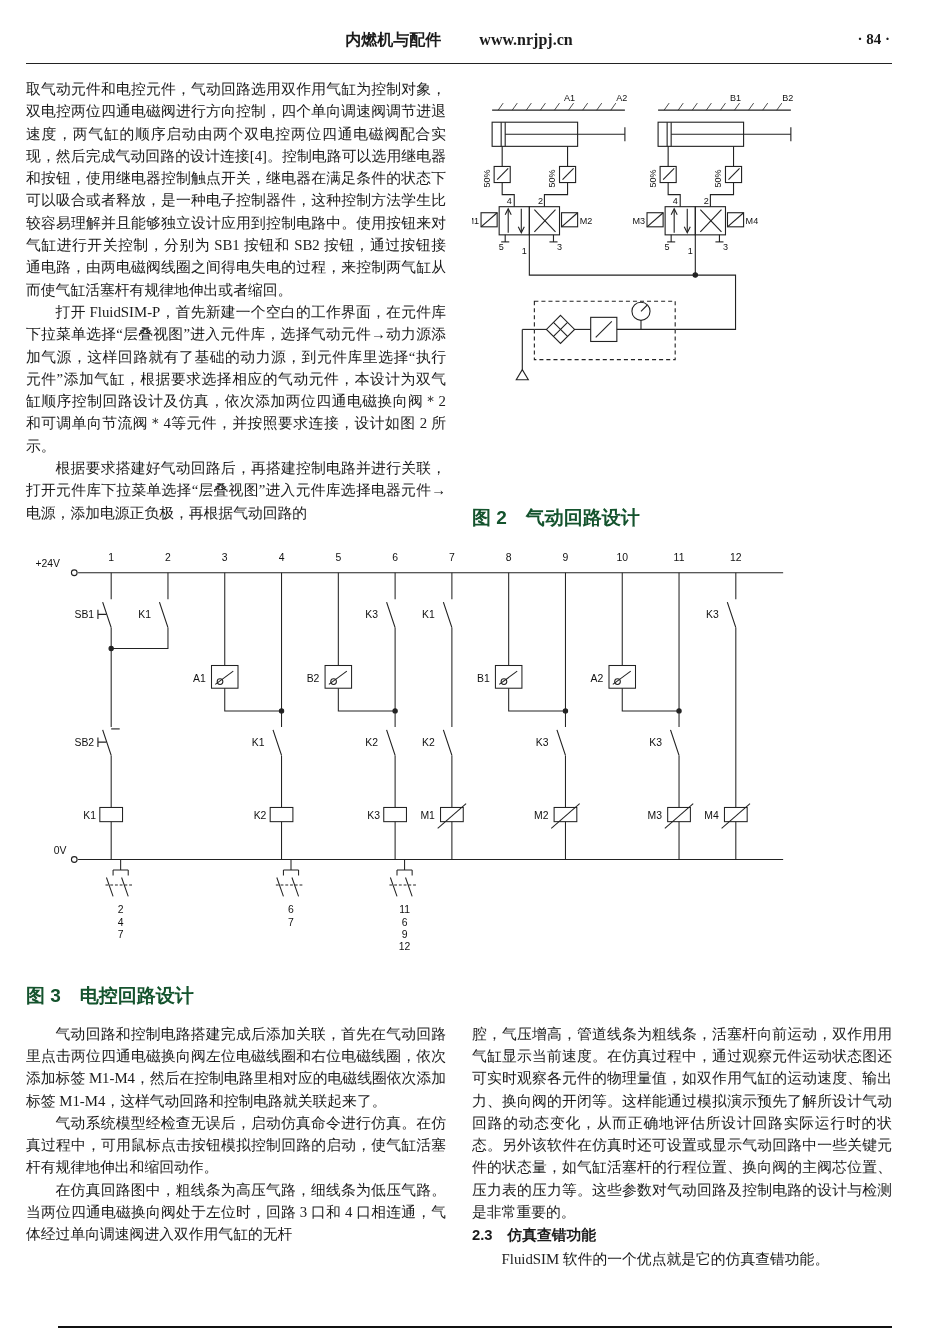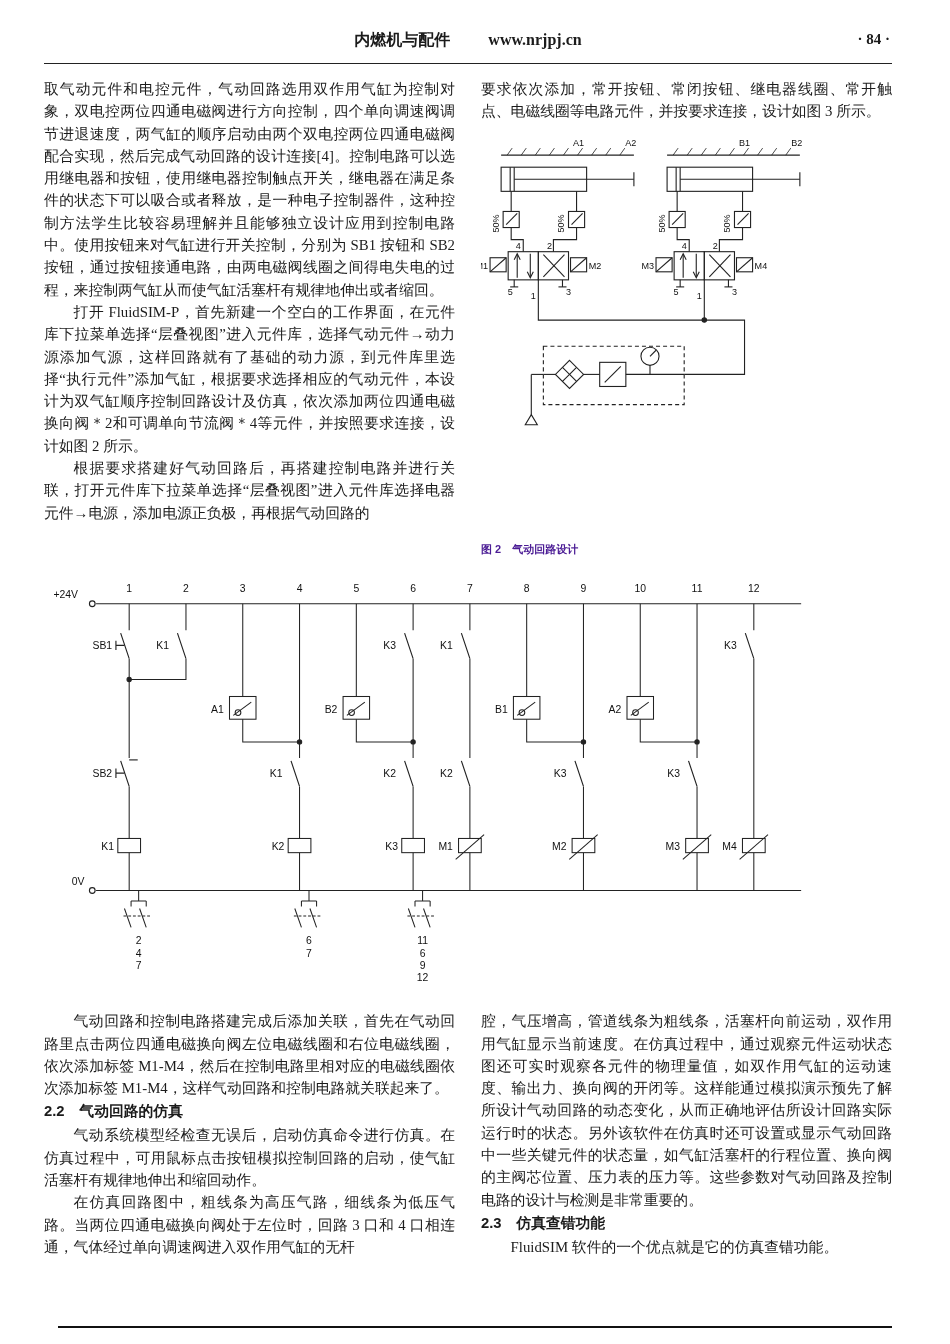--- a/index.html
+++ b/index.html
@@ -1,21 +1,21 @@
 <!DOCTYPE html>
 <html><head>
 <meta charset="utf-8">
 <style>
   * { margin:0; padding:0; box-sizing:border-box; }
   html,body { background:#ffffff; }
   .page {
     width:950px; height:1344px; margin:0 auto; position:relative;
     background:#fff; color:#1b1b1b;
     font-family:"Liberation Serif", serif;
-    padding:30px 58px 0 44px; overflow:hidden;
+    padding:30px 58px 0 26px; overflow:hidden;
   }
   
   .head { position:relative; height:24px; font-weight:bold; font-size:16px; }
   .head-center { position:absolute; left:0; right:0; text-align:center; }
   .head-center .site { margin-left:34px; }
   .head-page { position:absolute; right:2px; top:1px; font-size:15px; font-weight:bold; }
   .head-rule { height:1px; background:#222; margin-top:9px; }
 
   
   .cols { display:grid; grid-template-columns:1fr 1fr; column-gap:26px; margin-top:14px; }
@@ -23,21 +23,21 @@
   .txt p { margin:0; }
   .txt p.ind { text-indent:2em; }
   .sec-h {
     font-family:"Liberation Sans", sans-serif; font-weight:bold;
     font-size:14.8px; line-height:23px; margin:1px 0;
   }
   
   figure { text-align:left; }
   .figcap {
     font-family:"Liberation Sans", sans-serif; font-weight:bold;
-    font-size:11px; margin-top:5px; color:#4c1d95;
+    font-size:19px; margin-top:18px; color:#14532d;
   }
   .fig2wrap { margin-top:10px; }
   .fig3wrap { margin-top:4px; }
   svg { display:inline-block; }
   svg text { font-family:"Liberation Sans", sans-serif; }
 
   .footer-line { position:absolute; left:58px; right:58px; bottom:16px; height:2px; background:#111; }
 </style>
 </head>
 <body>
@@ -53,21 +53,20 @@
   </div>
   <div class="head-rule"></div>
 
   <div class="cols">
     <div class="txt">
       <p>取气动元件和电控元件，气动回路选用双作用气缸为控制对象，双电控两位四通电磁阀进行方向控制，四个单向调速阀调节进退速度，两气缸的顺序启动由两个双电控两位四通电磁阀配合实现，然后完成气动回路的设计连接[4]。控制电路可以选用继电器和按钮，使用继电器控制触点开关，继电器在满足条件的状态下可以吸合或者释放，是一种电子控制器件，这种控制方法学生比较容易理解并且能够独立设计应用到控制电路中。使用按钮来对气缸进行开关控制，分别为 SB1 按钮和 SB2 按钮，通过按钮接通电路，由两电磁阀线圈之间得电失电的过程，来控制两气缸从而使气缸活塞杆有规律地伸出或者缩回。</p>
       <p class="ind">打开 FluidSIM-P，首先新建一个空白的工作界面，在元件库下拉菜单选择“层叠视图”进入元件库，选择气动元件→动力源添加气源，这样回路就有了基础的动力源，到元件库里选择“执行元件”添加气缸，根据要求选择相应的气动元件，本设计为双气缸顺序控制回路设计及仿真，依次添加两位四通电磁换向阀＊2和可调单向节流阀＊4等元件，并按照要求连接，设计如图 2 所示。</p>
       <p class="ind">根据要求搭建好气动回路后，再搭建控制电路并进行关联，打开元件库下拉菜单选择“层叠视图”进入元件库选择电器元件→电源，添加电源正负极，再根据气动回路的</p>
     </div>
     <div class="txt">
-      <p>要求依次添加，常开按钮、常闭按钮、继电器线圈、常开触点、电磁线圈等电路元件，并按要求连接，设计如图 3 所示。</p>
 
       <figure class="fig2wrap">
         <svg viewBox="0 0 340 392" width="342">
           <defs>
             <g id="half" stroke="#222" fill="none" stroke-width="1.1">
 
               <line x1="20" y1="22" x2="152" y2="22"></line>
               <path stroke-width="0.8" d="M26,22 l5,-7 M40,22 l5,-7 M54,22 l5,-7 M68,22 l5,-7 M82,22 l5,-7 M96,22 l5,-7 M110,22 l5,-7 M124,22 l5,-7 M138,22 l5,-7"></path>
 
               <rect x="20" y="34" width="85" height="24"></rect>
@@ -292,26 +291,26 @@
         <text x="100" y="415">4</text>
         <text x="100" y="428">7</text>
         <text x="280" y="402">6</text>
         <text x="280" y="415">7</text>
         <text x="400" y="402">11</text>
         <text x="400" y="415">6</text>
         <text x="400" y="428">9</text>
         <text x="400" y="441">12</text>
       </g>
     </svg>
+    <figcaption class="figcap">图 3　电控回路设计</figcaption>
   </figure>
 
   <div class="cols">
     <div class="txt">
       <p class="ind">气动回路和控制电路搭建完成后添加关联，首先在气动回路里点击两位四通电磁换向阀左位电磁线圈和右位电磁线圈，依次添加标签 M1-M4，然后在控制电路里相对应的电磁线圈依次添加标签 M1-M4，这样气动回路和控制电路就关联起来了。</p>
-      <div class="sec-h">2.2　气动回路的仿真</div>
       <p class="ind">气动系统模型经检查无误后，启动仿真命令进行仿真。在仿真过程中，可用鼠标点击按钮模拟控制回路的启动，使气缸活塞杆有规律地伸出和缩回动作。</p>
       <p class="ind">在仿真回路图中，粗线条为高压气路，细线条为低压气路。当两位四通电磁换向阀处于左位时，回路 3 口和 4 口相连通，气体经过单向调速阀进入双作用气缸的无杆</p>
     </div>
     <div class="txt">
       <p>腔，气压增高，管道线条为粗线条，活塞杆向前运动，双作用用气缸显示当前速度。在仿真过程中，通过观察元件运动状态图还可实时观察各元件的物理量值，如双作用气缸的运动速度、输出力、换向阀的开闭等。这样能通过模拟演示预先了解所设计气动回路的动态变化，从而正确地评估所设计回路实际运行时的状态。另外该软件在仿真时还可设置或显示气动回路中一些关键元件的状态量，如气缸活塞杆的行程位置、换向阀的主阀芯位置、压力表的压力等。这些参数对气动回路及控制电路的设计与检测是非常重要的。</p>
       <div class="sec-h">2.3　仿真查错功能</div>
       <p class="ind">FluidSIM 软件的一个优点就是它的仿真查错功能。</p>
     </div>
   </div>
 

